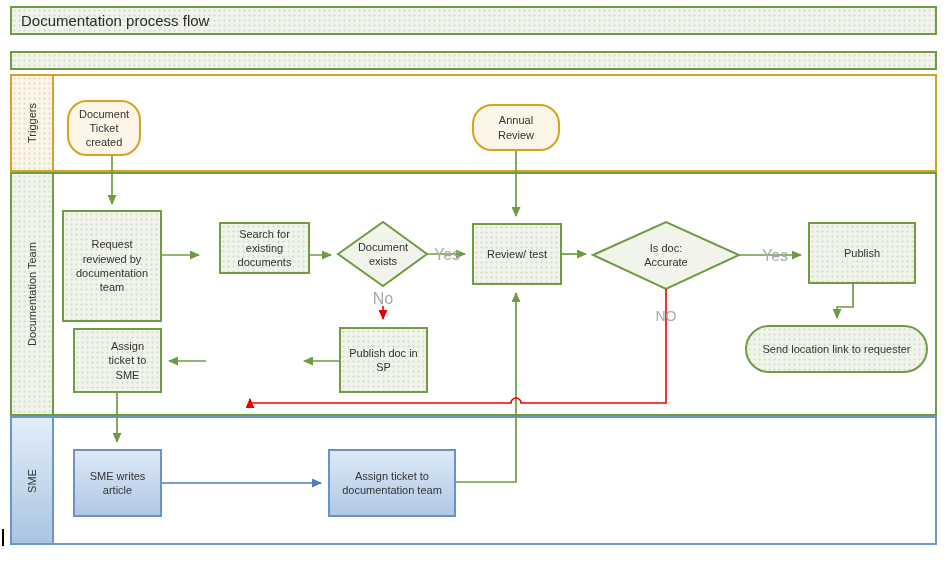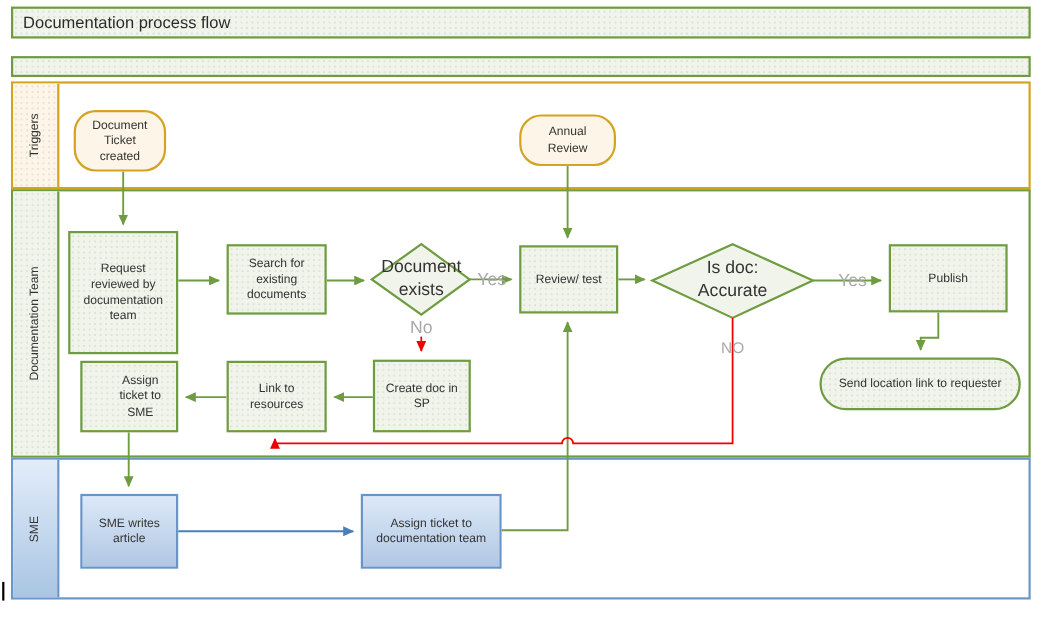--- a/index.html
+++ b/index.html
@@ -30,21 +30,21 @@
   .cell-sme      { background:linear-gradient(180deg,#e3edf9,#a9c5e3); border-right:2px solid #6b96c9; }
   .node {
     position:absolute; box-sizing:border-box; display:flex; align-items:center; justify-content:center;
     text-align:center; font-size:11px; line-height:1.3; color:#333333; z-index:3; padding:2px 4px;
   }
   .proc  { background-color:#f0f4eb; border:2px solid #6f9c41; }
   .start { background-color:#fdf5e8; border:2px solid #d4a321; border-radius:20px; }
   .term  { background-color:#f0f4eb; border:2px solid #6f9c41; border-radius:24px; }
   .blue  { background:linear-gradient(180deg,#dce9f8,#b0c7e4); border:2px solid #6a94c8; }
   .dec-label { position:absolute; display:flex; align-items:center; justify-content:center;
-    text-align:center; font-size:16px; line-height:1.3; z-index:3; }
+    text-align:center; font-size:11px; line-height:1.3; z-index:3; }
   .edge-label { position:absolute; color:#a8a8a8; font-size:16px; text-align:center; z-index:4; }
   .edge-label.big { font-size:14px; }
   svg.overlay { position:absolute; left:0; top:0; z-index:2; }
   .stray { position:absolute; left:2px; top:529px; width:2px; height:17px; background:#000; z-index:5; }
 </style>
 </head>
 <body>
 
 <div class="canvas">
 
@@ -99,31 +99,30 @@
     <polygon points="593,255 666,222 739,255 666,289" fill="#f0f4eb" stroke="#6f9c41" stroke-width="2"></polygon>
 
     <path d="M162,483 H321" stroke="#4a7ebb" stroke-width="1.7" fill="none" marker-end="url(#ab)"></path>
 
     <g stroke="#ee0000" stroke-width="1.6" fill="none">
       <path d="M383,306 V319" marker-end="url(#ar)"></path>
       <path d="M666,289 V403 H521 A5,5 0 0 0 511,403 H250 V399" marker-end="url(#ar)"></path>
     </g>
   </svg>
 
-  <div class="node start" style="left:67px;top:100px;width:84px;height:56px;padding:2px 13px;">Document Ticket created</div>
+  <div class="node start" style="left:67px;top:100px;width:74px;height:56px;padding:2px 13px;">Document Ticket created</div>
   <div class="node start" style="left:472px;top:104px;width:88px;height:47px;padding:2px 15px;">Annual Review</div>
 
   <div class="node proc dots" style="left:62px;top:210px;width:100px;height:112px;">Request reviewed by documentation team</div>
-  <div class="node proc dots" style="left:206px;top:222px;width:91px;height:64px;">Search for existing documents</div>
+  <div class="node proc dots" style="left:219px;top:222px;width:91px;height:52px;">Search for existing documents</div>
   <div class="node proc dots" style="left:472px;top:223px;width:90px;height:62px;">Review/ test</div>
   <div class="node proc dots" style="left:808px;top:222px;width:108px;height:62px;">Publish</div>
   <div class="node term dots" style="left:745px;top:325px;width:183px;height:48px;padding:12px 10px;">Send location link to requester</div>
   <div class="node proc dots" style="left:73px;top:328px;width:89px;height:65px;padding-left:24px;">Assign ticket to SME</div>
-  <div class="node proc dots" style="left:206px;top:328px;width:91px;height:65px;padding:2px 11px;">Link to resources</div>
-  <div class="node proc dots" style="left:339px;top:327px;width:89px;height:66px;padding:2px 6px;">Create doc in SP</div>
+  <div class="node proc dots" style="left:339px;top:327px;width:89px;height:66px;padding:2px 6px;">Publish doc in SP</div>
 
   <div class="node blue" style="left:73px;top:449px;width:89px;height:68px;">SME writes article</div>
   <div class="node blue" style="left:328px;top:449px;width:128px;height:68px;">Assign ticket to documentation team</div>
 
   <div class="dec-label" style="left:348px;top:228px;width:70px;height:52px;">Document exists</div>
   <div class="dec-label" style="left:631px;top:230px;width:70px;height:50px;">Is doc: Accurate</div>
 
   <div class="edge-label" style="left:432px;top:246px;width:30px;">Yes</div>
   <div class="edge-label" style="left:368px;top:290px;width:30px;">No</div>
   <div class="edge-label" style="left:760px;top:247px;width:30px;">Yes</div>

